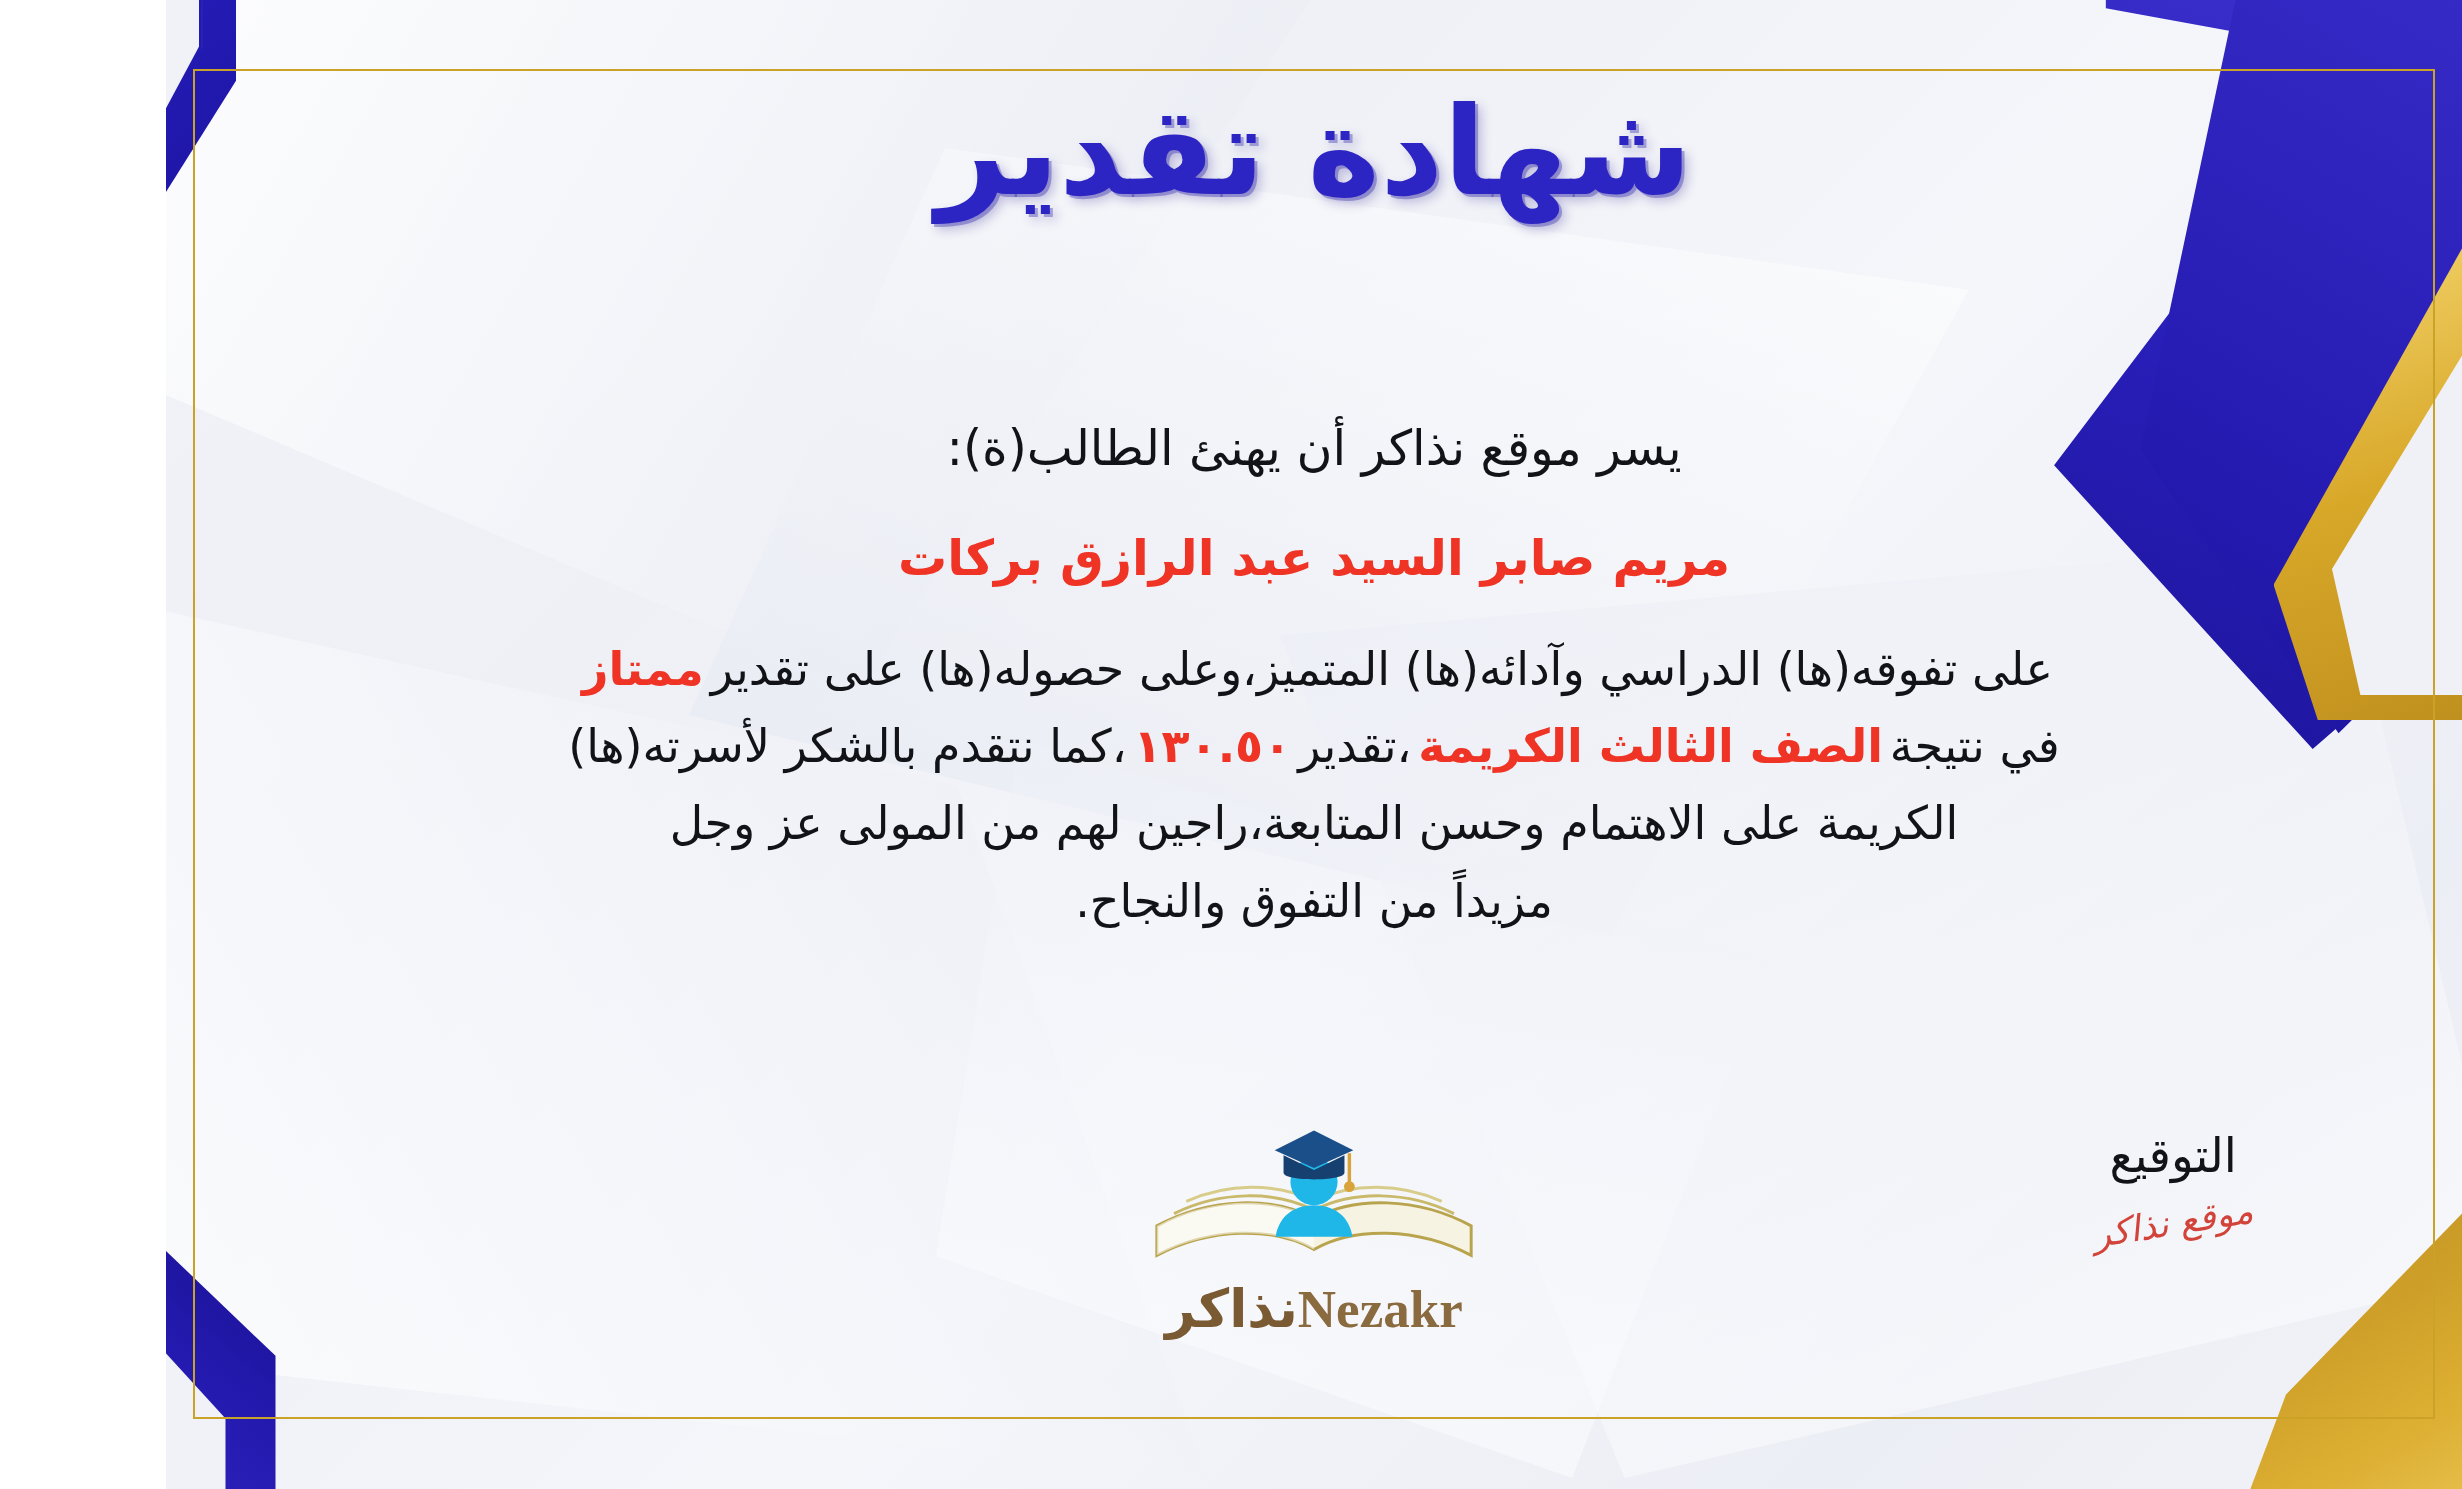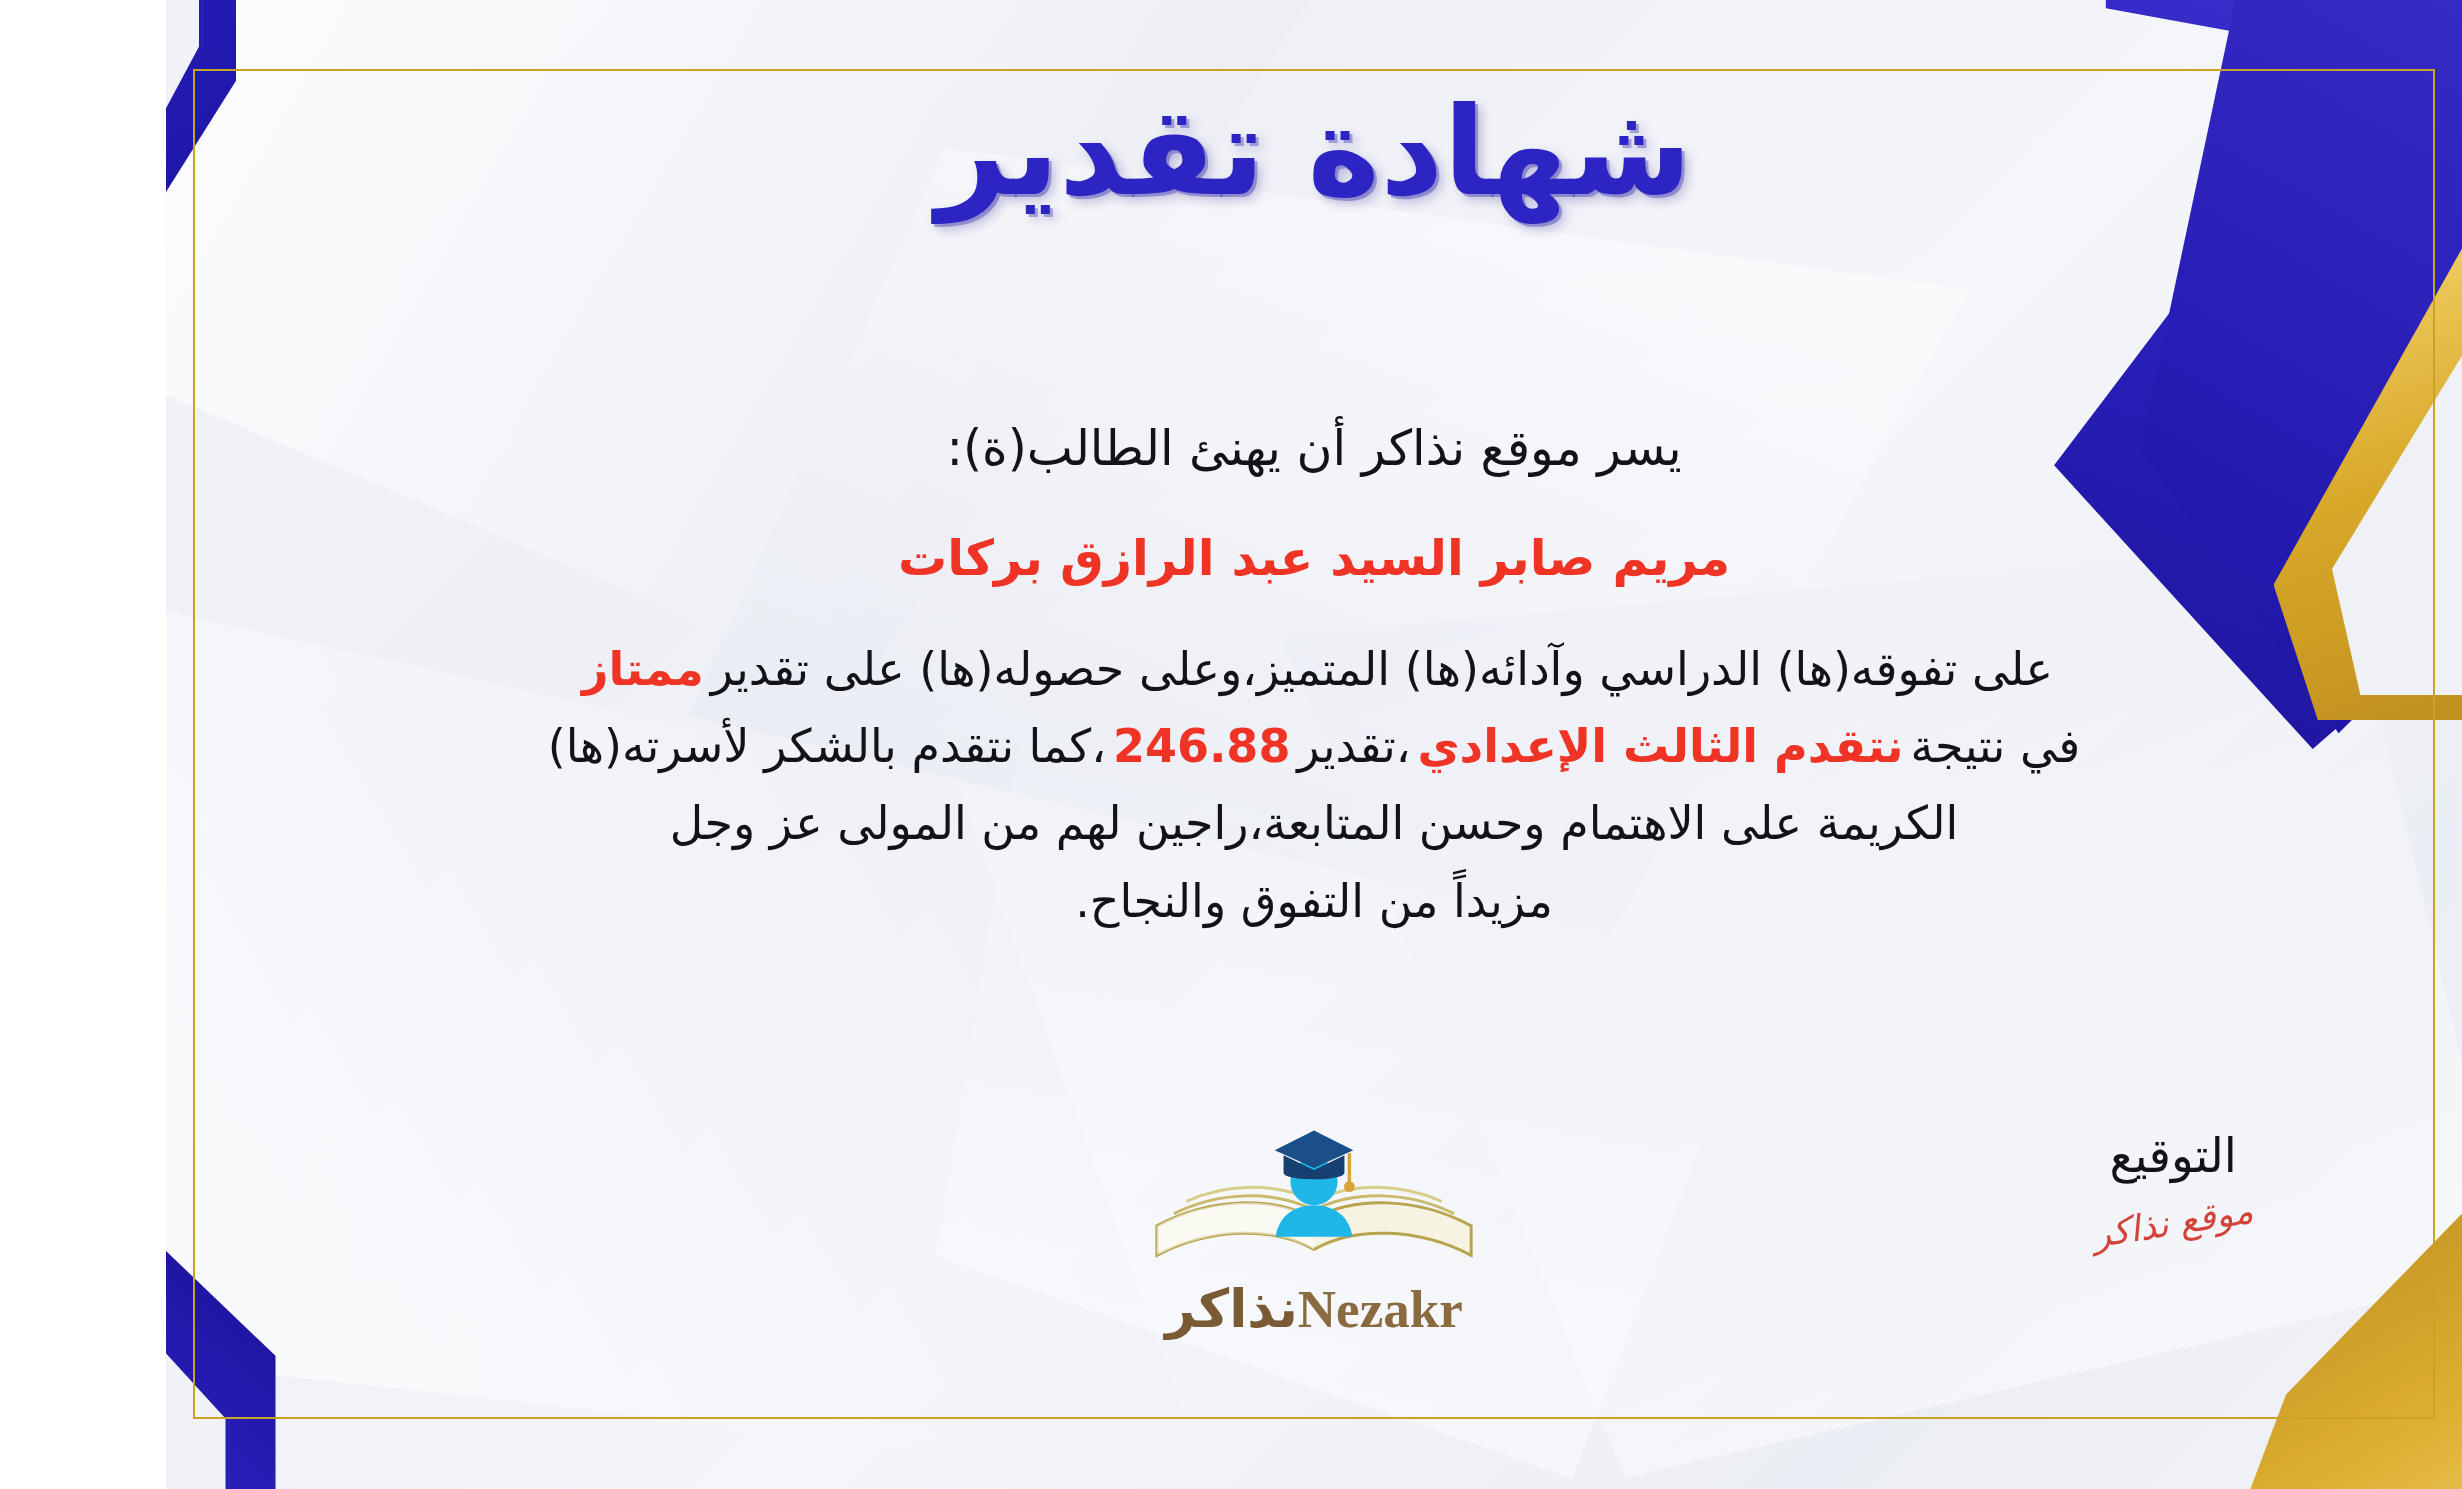--- a/index.html
+++ b/index.html
@@ -316,21 +316,21 @@
 
     <div class="line-greeting">يسر موقع نذاكر أن يهنئ الطالب(ة):</div>
 
     <div class="student-name">مريم صابر السيد عبد الرازق بركات</div>
 
     <div class="paragraph">
       <span class="nowrapline">
         <span>على تفوقه(ها) الدراسي وآدائه(ها) المتميز،وعلى حصوله(ها) على تقدير</span><span class="hl">ممتاز</span>
       </span>
       <span class="nowrapline">
-        <span>في نتيجة</span><span class="hl">نتقدم الثالث الإعدادي</span><span>،تقدير</span><span class="hl">246.88</span><span>،كما نتقدم بالشكر لأسرته(ها)</span>
+        <span>في نتيجة</span><span class="hl">الصف الثالث الكريمة</span><span>،تقدير</span><span class="hl">١٣٠.٥٠</span><span>،كما نتقدم بالشكر لأسرته(ها)</span>
       </span>
       <span class="nowrapline">الكريمة على الاهتمام وحسن المتابعة،راجين لهم من المولى عز وجل</span>
       <span class="nowrapline">مزيداً من التفوق والنجاح.</span>
     </div>
   </div>
 
   <div class="signature-block">
     <div class="signature-label">التوقيع</div>
     <div class="signature-mark">موقع نذاكر</div>
   </div>

